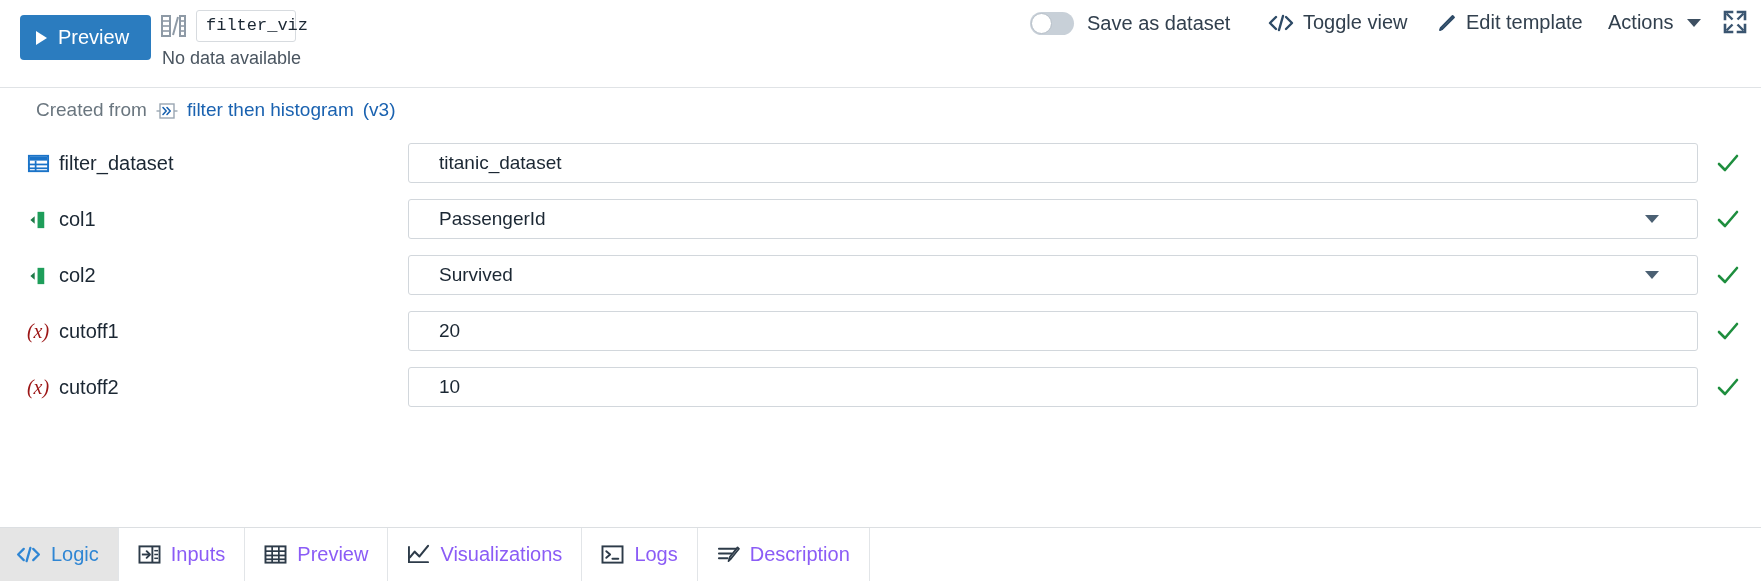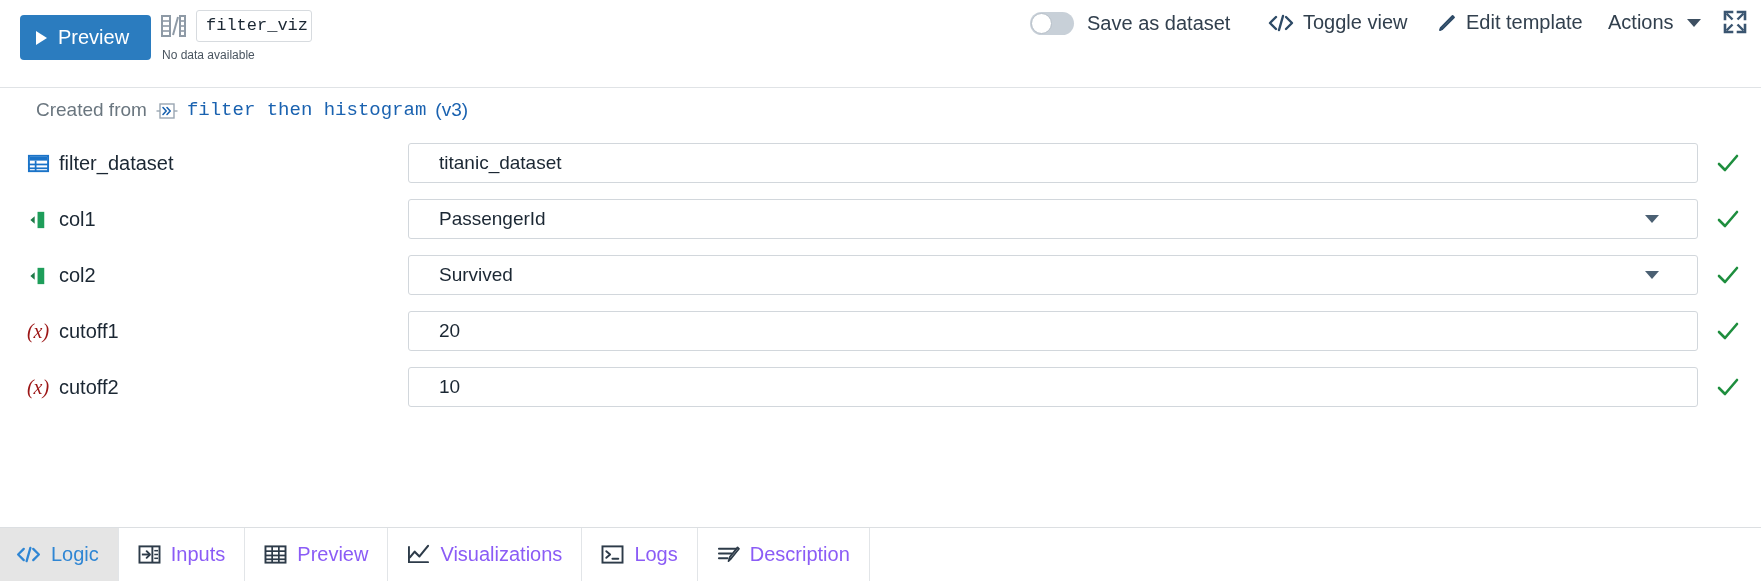--- a/index.html
+++ b/index.html
@@ -49,34 +49,34 @@
   }
   .name-icon {
     position: absolute;
     left: 160px; top: 14px;
     width: 26px; height: 24px;
     display: block;
   }
   .name-field {
     position: absolute;
     left: 196px; top: 10px;
-    width: 116px; height: 32px;
+    width: 100px; height: 32px;
     border: 1px solid #d7dbdf;
     border-radius: 3px;
     background: #ffffff;
     font-family: "Liberation Mono", monospace;
     font-size: 17px;
     color: #1b2733;
     padding: 0 9px;
     line-height: 30px;
   }
   .no-data {
     position: absolute;
     left: 162px; top: 48px;
-    font-size: 12px;
+    font-size: 18px;
     color: #4a5560;
   }
 
   .toggle-wrap {
     position: absolute;
     left: 1030px; top: 12px;
     display: flex;
     align-items: flex-start;
     gap: 13px;
     cursor: pointer;
@@ -126,21 +126,21 @@
     position: relative;
     height: 33px;
     flex: 0 0 33px;
     display: flex;
     align-items: flex-end;
     padding-left: 36px;
     gap: 9px;
     font-size: 19px;
   }
   .created-label { color: #6a767f; }
-  .created-link { color: #1a62b0; cursor: pointer; font-family: Liberation Mono, monospace; }
+  .created-link { color: #1a62b0; cursor: pointer; }
   .created-ver { color: #1a62b0; }
   .recipe-icon { width: 22px; height: 20px; display: block; }
 
   
   .body {
     position: relative;
     flex: 1 1 auto;
     background: #ffffff;
     border-bottom: 1px solid #dcdfe2;
   }

